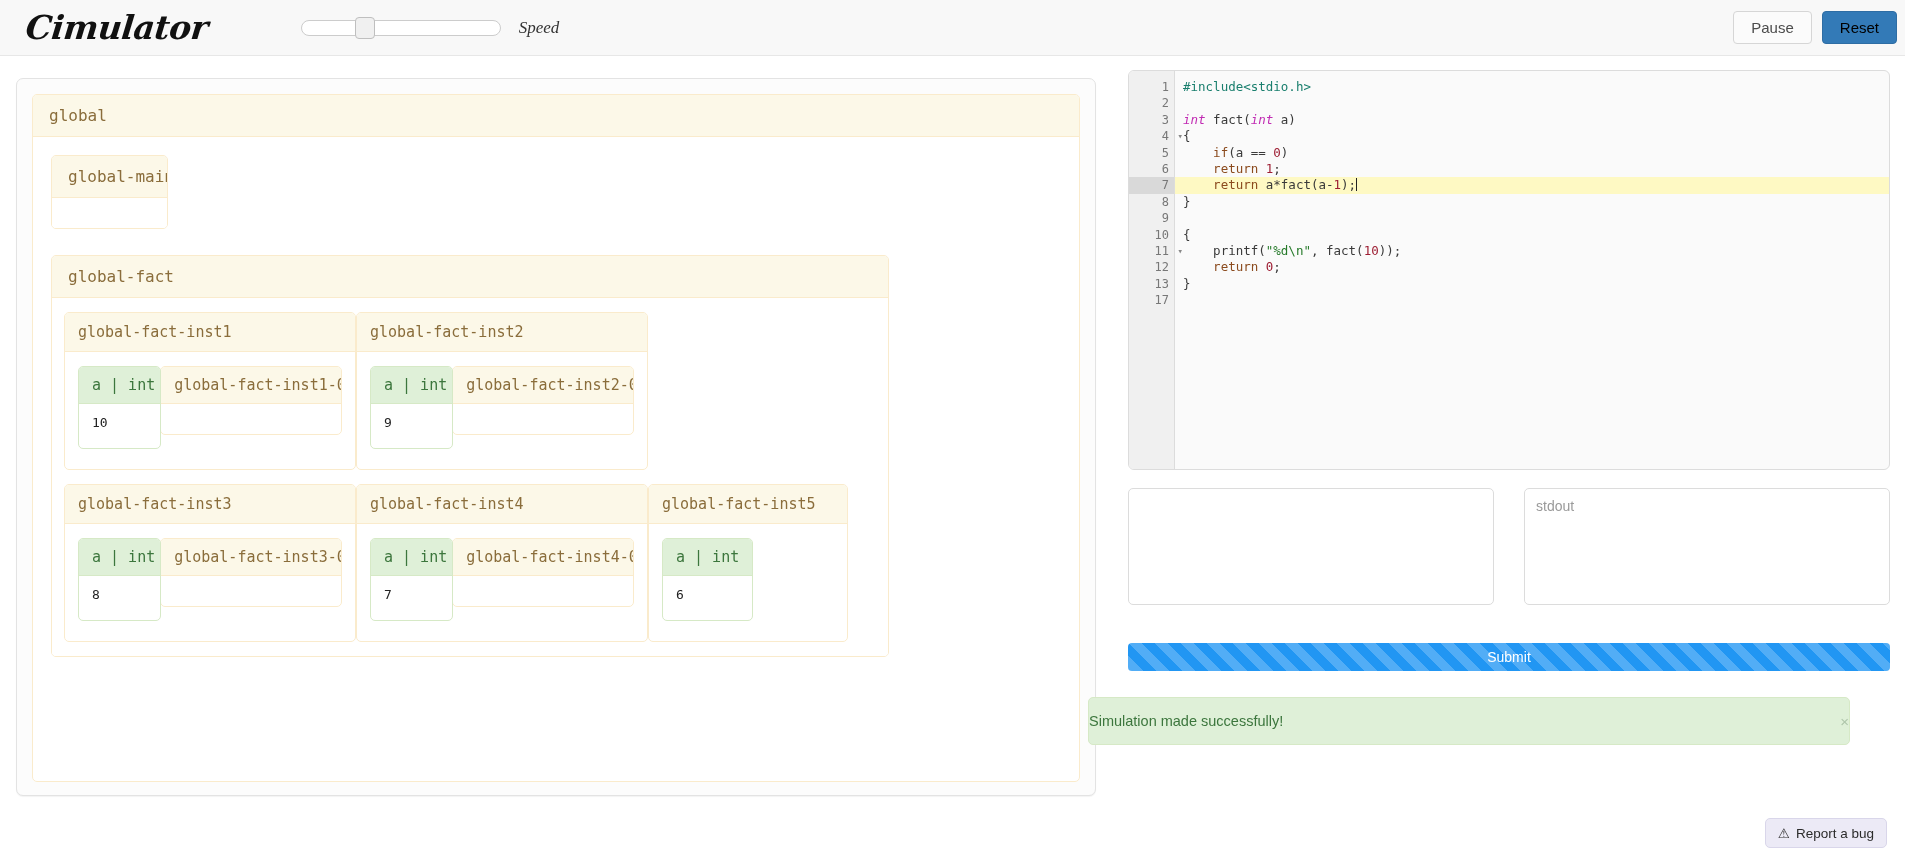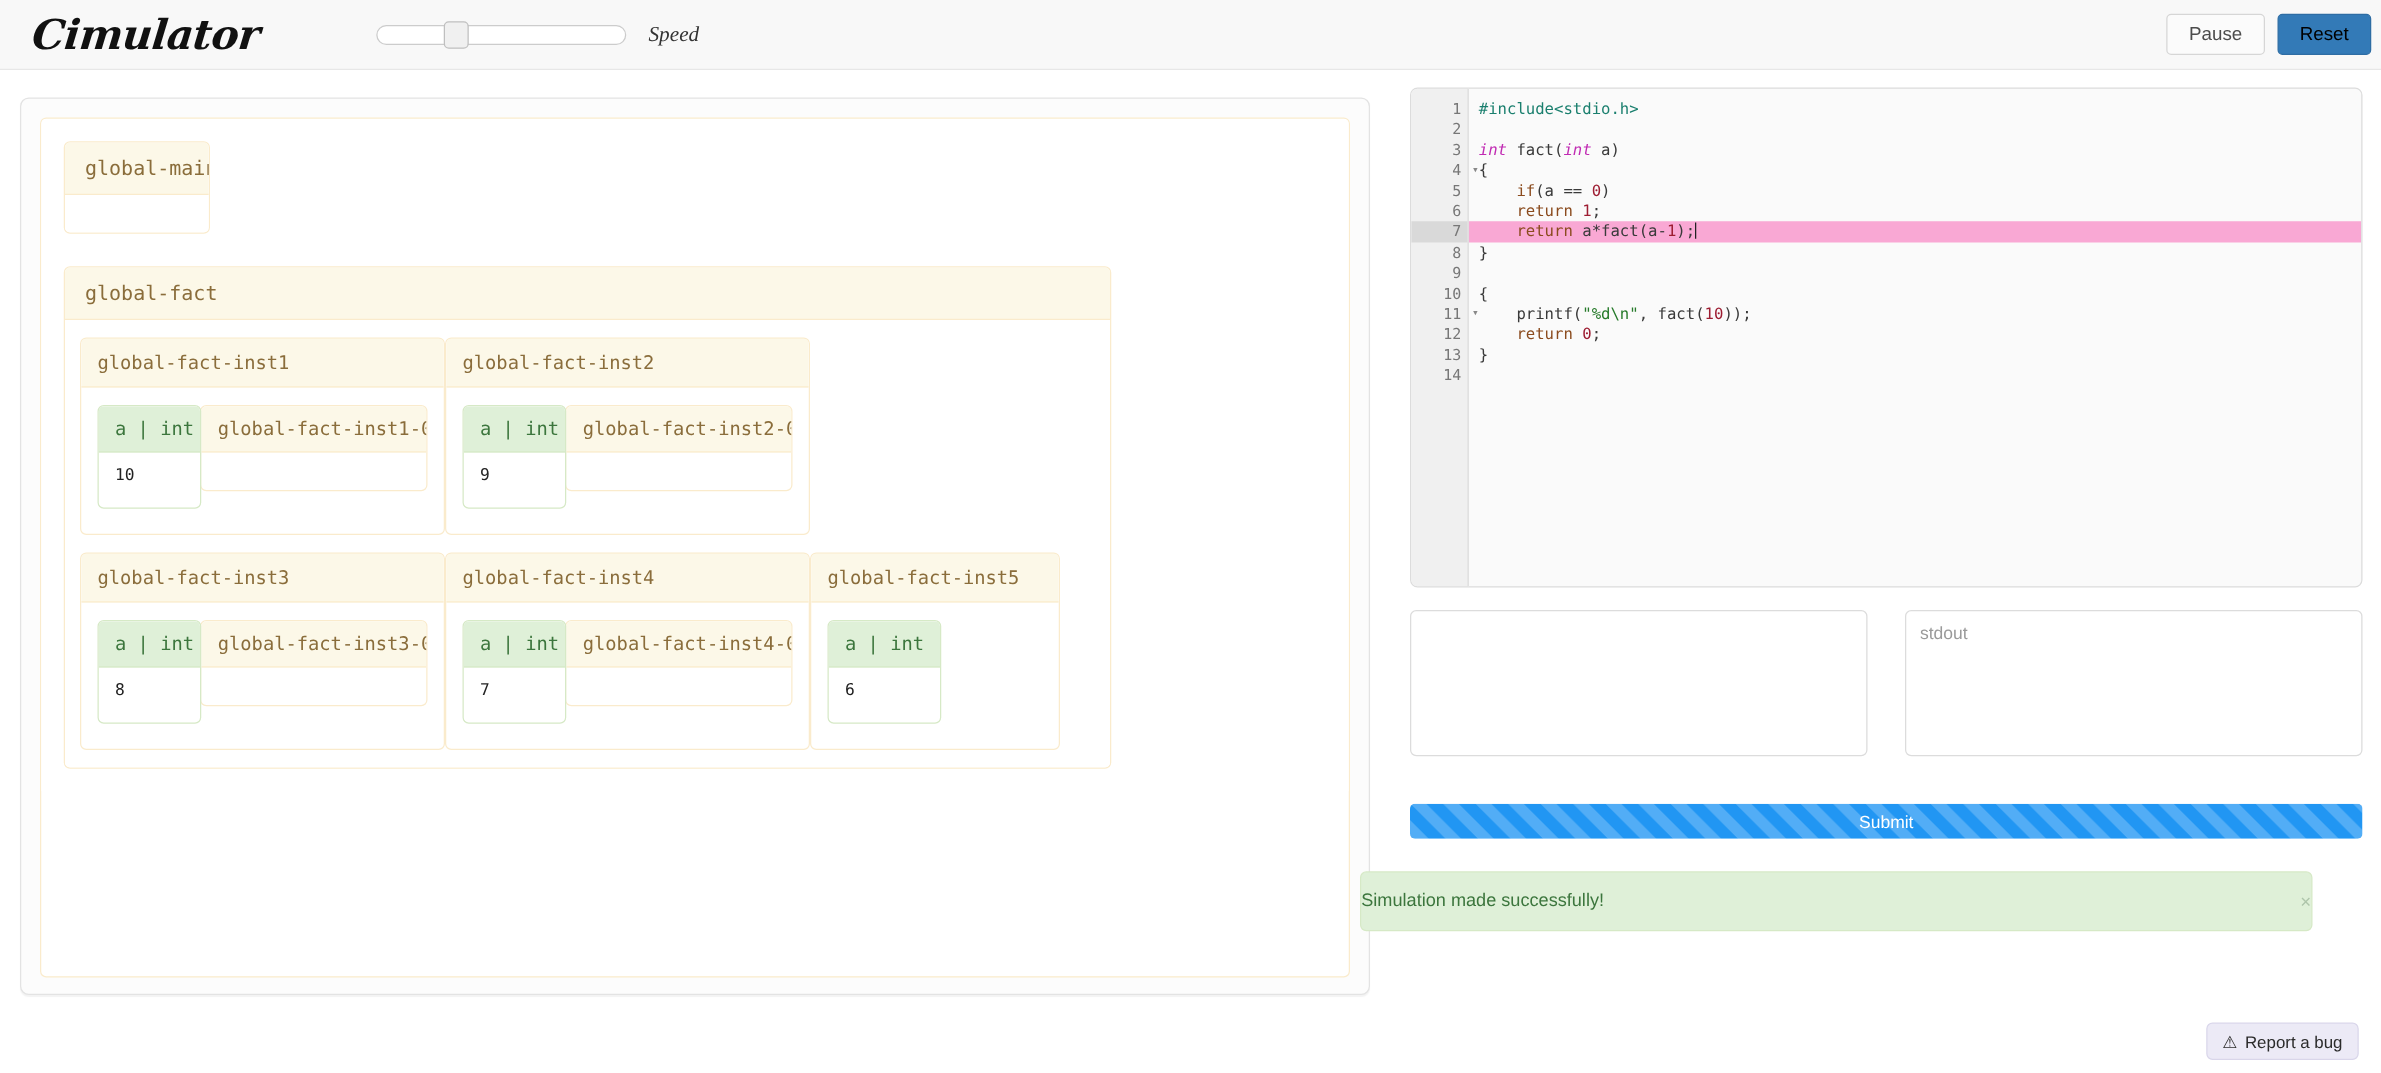--- a/index.html
+++ b/index.html
@@ -236,21 +236,21 @@
     flex: 1 1 auto;
     padding-top: 8px;
     position: relative;
     overflow: hidden;
   }
   .cl {
     height: 16.4px; line-height: 16.4px;
     white-space: pre;
     padding-left: 8px;
   }
-  .cl.active { background: #f9a8d4; }
+  .cl.active { background: #fef9c3; }
   .cur {
     display: inline-block;
     width: 0; border-left: 1px solid #222;
     height: 13px; vertical-align: -2px;
   }
   .tk-pp   { color: #1a7f6e; }
   .tk-type { color: #c12bb3; font-style: italic; }
   .tk-kw   { color: #8b4b1e; }
   .tk-num  { color: #9d1d32; }
   .tk-str  { color: #267a2a; }
@@ -340,20 +340,21 @@
   </div>
 
   <div class="nav-right">
     <div class="btn btn-default">Pause</div>
     <div class="btn btn-primary">Reset</div>
   </div>
 </div>
 
 <div class="mem-panel">
   <div class="scope scope-global">
+    <div class="scope-head">global</div>
     <div class="scope-body">
 
       
       <div class="scope scope-fn scope-main">
         <div class="scope-head">global-main</div>
         <div class="scope-body"></div>
       </div>
 
       
       <div class="scope scope-fn scope-fact">
@@ -445,21 +446,21 @@
       <div class="gln">4<span class="fold">▾</span></div>
       <div class="gln">5</div>
       <div class="gln">6</div>
       <div class="gln active">7</div>
       <div class="gln">8</div>
       <div class="gln">9</div>
       <div class="gln">10</div>
       <div class="gln">11<span class="fold">▾</span></div>
       <div class="gln">12</div>
       <div class="gln">13</div>
-      <div class="gln">14</div>
+      <div class="gln">17</div>
     </div>
   <div class="code" id="code">
       <div class="cl"><span class="tk-pp">#include&lt;stdio.h&gt;</span></div>
       <div class="cl"></div>
       <div class="cl"><span class="tk-type">int</span><span class="tk-pl"> fact(</span><span class="tk-type">int</span><span class="tk-pl"> a)</span></div>
       <div class="cl"><span class="tk-pl">{</span></div>
       <div class="cl"><span class="tk-pl">    </span><span class="tk-kw">if</span><span class="tk-pl">(a == </span><span class="tk-num">0</span><span class="tk-pl">)</span></div>
       <div class="cl"><span class="tk-pl">    </span><span class="tk-kw">return</span><span class="tk-pl"> </span><span class="tk-num">1</span><span class="tk-pl">;</span></div>
       <div class="cl active"><span class="tk-pl">    </span><span class="tk-kw">return</span><span class="tk-pl"> a*fact(a-</span><span class="tk-num">1</span><span class="tk-pl">);</span><span class="cur"></span></div>
       <div class="cl"><span class="tk-pl">}</span></div>

